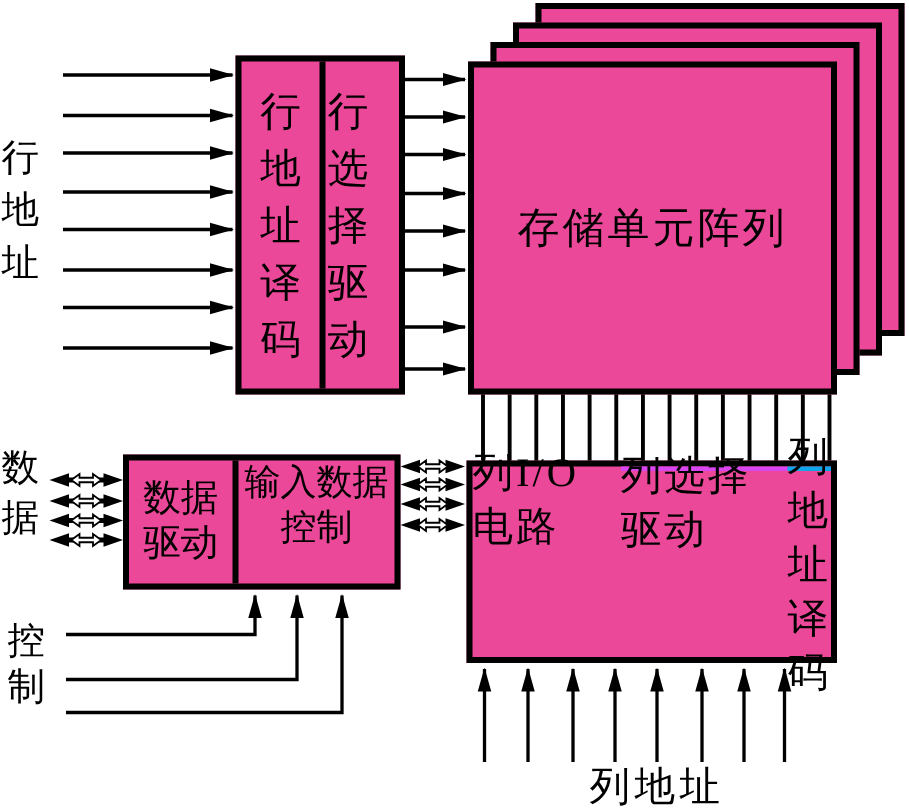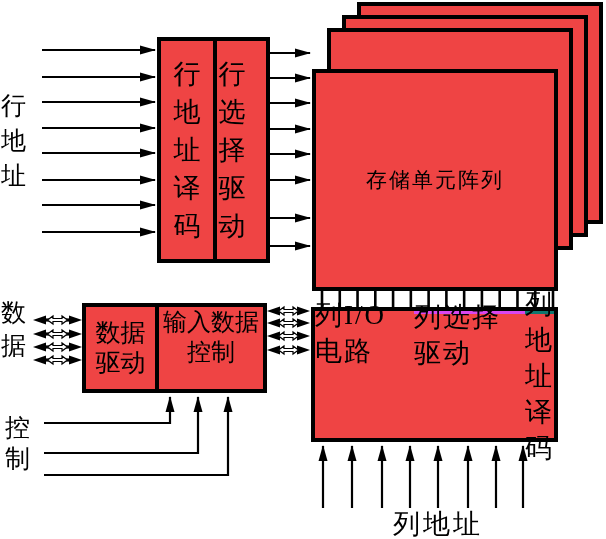--- a/index.html
+++ b/index.html
@@ -3,46 +3,46 @@
 <meta charset="utf-8">
 <style>
   html,body { margin:0; padding:0; background:#fff; }
   .canvas {
     position:relative; width:606px; height:539px; background:#ffffff;
     font-family:"Liberation Serif","DejaVu Serif",serif; color:#000;
     overflow:hidden;
   }
   svg.lines { position:absolute; left:0; top:0; width:606px; height:539px; z-index:1; }
   .box, .sheet {
-    position:absolute; background:#ef4444; border:4px solid #000;
+    position:absolute; background:#ec4899; border:4px solid #000;
     box-sizing:border-box; z-index:2;
   }
   
   .rowbox { left:157px; top:37px; width:113px; height:226px; display:flex; }
   .rowbox .col1 { width:52px; border-right:4px solid #000; display:flex; align-items:center; justify-content:center; }
   .rowbox .col2 { flex:1; display:flex; align-items:center; }
   .vtext {
     width:30px; font-size:27px; line-height:38px; text-align:center;
     word-break:break-all; white-space:normal;
   }
   
   .sheet3 { left:357px; top:2px;  width:246px; height:222px; }
   .sheet2 { left:342px; top:15px; width:246px; height:222px; }
   .sheet1 { left:327px; top:28px; width:246px; height:222px; }
   .array-main {
     left:312px; top:41px; width:246px; height:222px;
     display:flex; align-items:center; justify-content:center;
-    font-size:21px; letter-spacing:2px;margin-top:28px;
+    font-size:28px; letter-spacing:2px;
   }
   
   .colbox { left:311px; top:307px; width:247px; height:135px; display:flex; flex-direction:row; }
   .colrow { display:flex; align-items:center; justify-content:center; font-size:27px; letter-spacing:2px; }
   .colrow.r1 { height:44px; }
   .colrow.r2 { height:41px; border-top:3px solid #d946ef;align-items:center; }
-  .colrow.r3 { flex:1; border-top:3px solid #0f766e; }
+  .colrow.r3 { flex:1; border-top:3px solid #0ea5e9; }
   
   .databox { left:82px; top:303px; width:185px; height:90px; display:flex; }
   .databox .cell1 { width:69px; border-right:4px solid #000; display:flex; align-items:center; justify-content:center; }
   .databox .cell2 { flex:1; display:flex; align-items:flex-start; justify-content:center; }
   .twoline { text-align:center; font-size:25px; line-height:30px; white-space:nowrap; }
   .databox .cell2 .twoline { font-size:24px; }
   
   .vlabel {
     position:absolute; z-index:3; width:27px; 
     font-size:25px; word-break:break-all; white-space:normal;

